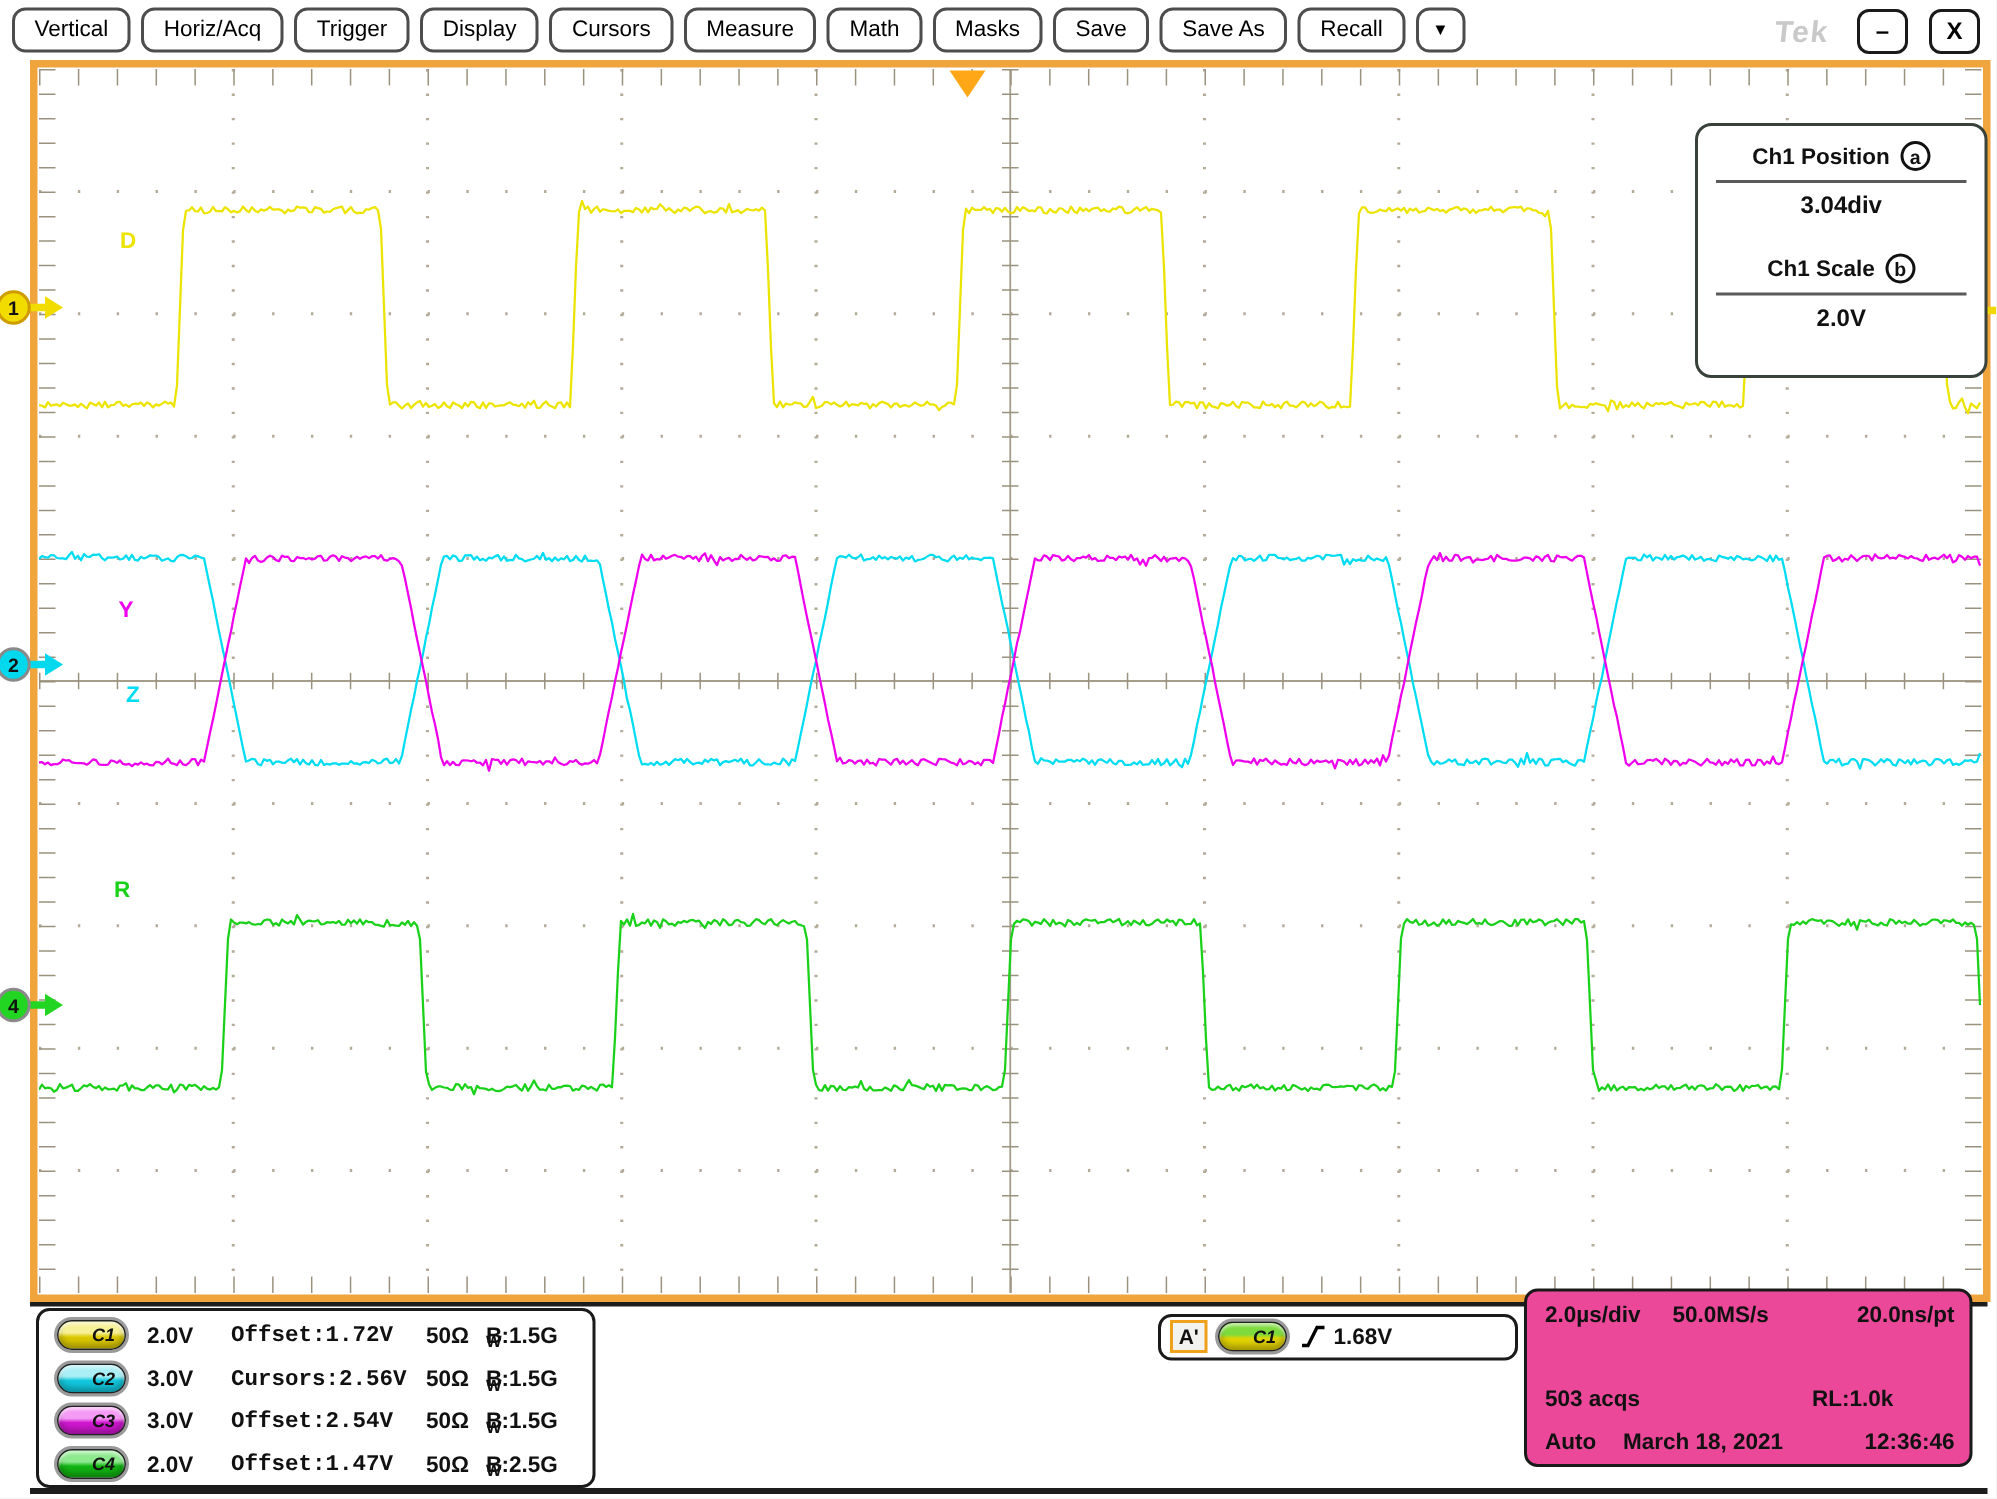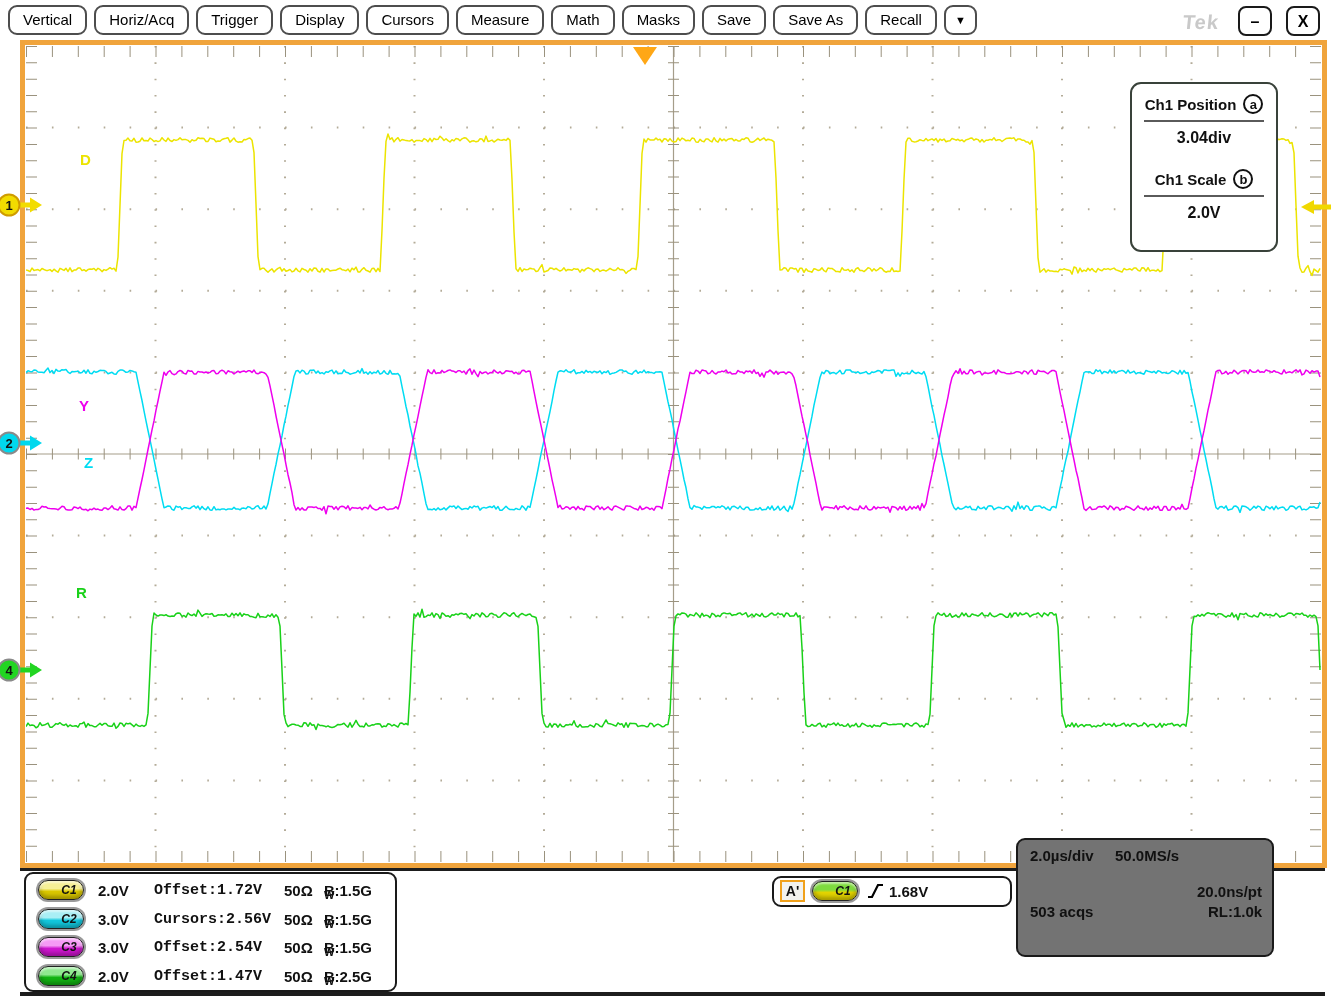--- a/index.html
+++ b/index.html
@@ -16,21 +16,21 @@
   .logo{position:absolute;left:1183px;top:11px;font-size:20px;font-weight:bold;
         color:#c9c9c9;letter-spacing:1px;transform:skewX(-6deg);}
   .winbtn{position:absolute;top:6px;width:34px;height:30px;border:2px solid #1a1a1a;
           border-radius:8px;background:#fff;font-weight:bold;font-size:16px;
           text-align:center;line-height:26px;box-sizing:border-box;}
 
   
   #scope-svg{position:absolute;left:0;top:0;}
 
   
-  .infobox{position:absolute;left:1130px;top:82px;width:148px;height:170px;
+  .infobox{position:absolute;left:1130px;top:82px;width:195px;height:170px;
            background:#fff;border:2px solid #39423a;border-radius:11px;
            box-sizing:border-box;padding-top:10px;}
   .ibrow{display:flex;align-items:center;justify-content:center;gap:7px;
          font-size:15px;font-weight:bold;color:#111;}
   .knob{display:inline-flex;width:20px;height:20px;border:2px solid #111;
         border-radius:50%;align-items:center;justify-content:center;
         font-weight:bold;font-size:13px;box-sizing:border-box;background:#fff;}
   .ibline{height:2px;background:#5a5a5a;margin:6px 12px 7px 12px;}
   .ibval{text-align:center;font-size:16px;font-weight:bold;color:#111;}
   .ibgap{height:22px;}
@@ -52,25 +52,25 @@
 
   .trigbox{position:absolute;left:772px;top:876px;width:240px;height:31px;
            border:2px solid #1a1a1a;border-radius:9px;background:#fff;box-sizing:border-box;}
   .trig-a{position:absolute;left:6px;top:2px;width:25px;height:22px;border:2px solid #f0a11c;
           background:#f2f2ee;font-size:14px;font-weight:bold;text-align:center;
           line-height:19px;color:#111;box-sizing:border-box;}
   .trig-pill{left:38px;top:3px;}
   .trig-slope{position:absolute;left:93px;top:4px;}
   .trig-level{position:absolute;left:115px;top:2px;font-size:15px;font-weight:bold;color:#111;line-height:23px;}
 
-  .acqbox{position:absolute;left:1016px;top:838px;width:258px;height:119px;
-          border:2px solid #1a1a1a;border-radius:9px;background:#737373;box-sizing:border-box;}
+  .acqbox{position:absolute;left:1016px;top:859px;width:299px;height:119px;
+          border:2px solid #1a1a1a;border-radius:9px;background:#ec4899;box-sizing:border-box;}
   .acqrow{position:absolute;left:0;width:100%;height:22px;line-height:22px;}
   .acqrow span{position:absolute;font-size:15px;font-weight:bold;color:#111;white-space:nowrap;}
-  .a-left{left:12px;} .a-mid{left:97px;} .a-right{right:10px;margin-top:36px;}
+  .a-left{left:12px;} .a-mid{left:97px;} .a-right{right:10px;}
   .a-mid4{left:64px;}
   .a-rl{left:190px;}
   .thermo{position:absolute;right:14px;top:-2px;}
 </style>
 </head>
 <body>
 
 <div class="screen">
 
   <div class="menubar">
@@ -221,15 +221,20 @@
   <div class="acqbox">
     <div class="acqrow" style="top:5px;">
       <span class="a-left">2.0µs/div</span>
       <span class="a-mid">50.0MS/s</span>
       <span class="a-right">20.0ns/pt</span>
     </div>
     <div class="acqrow" style="top:61px;">
       <span class="a-left">503 acqs</span>
       <span class="a-rl">RL:1.0k</span>
     </div>
+    <div class="acqrow" style="top:90px;">
+      <span class="a-left">Auto</span>
+      <span class="a-mid4">March 18, 2021</span>
+      <span class="a-right">12:36:46</span>
+    </div>
   </div>
 
 </div>
 
 </body></html>

